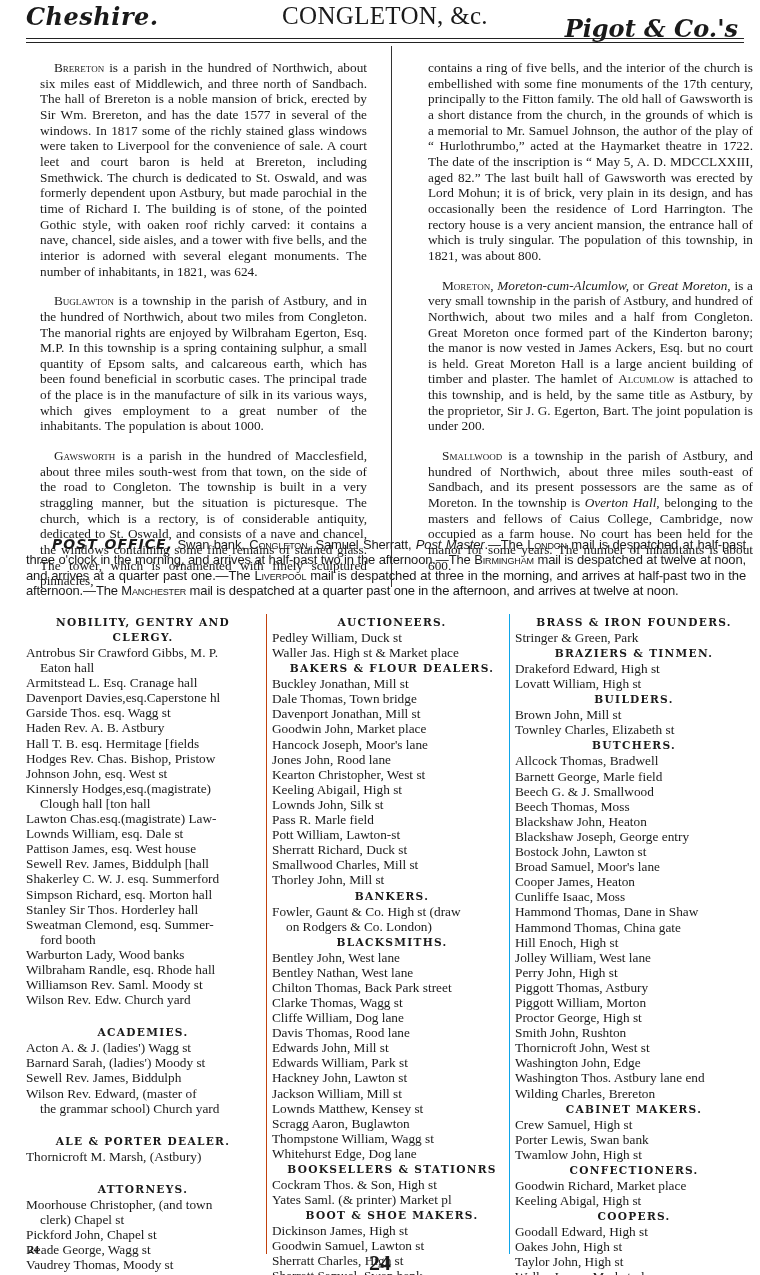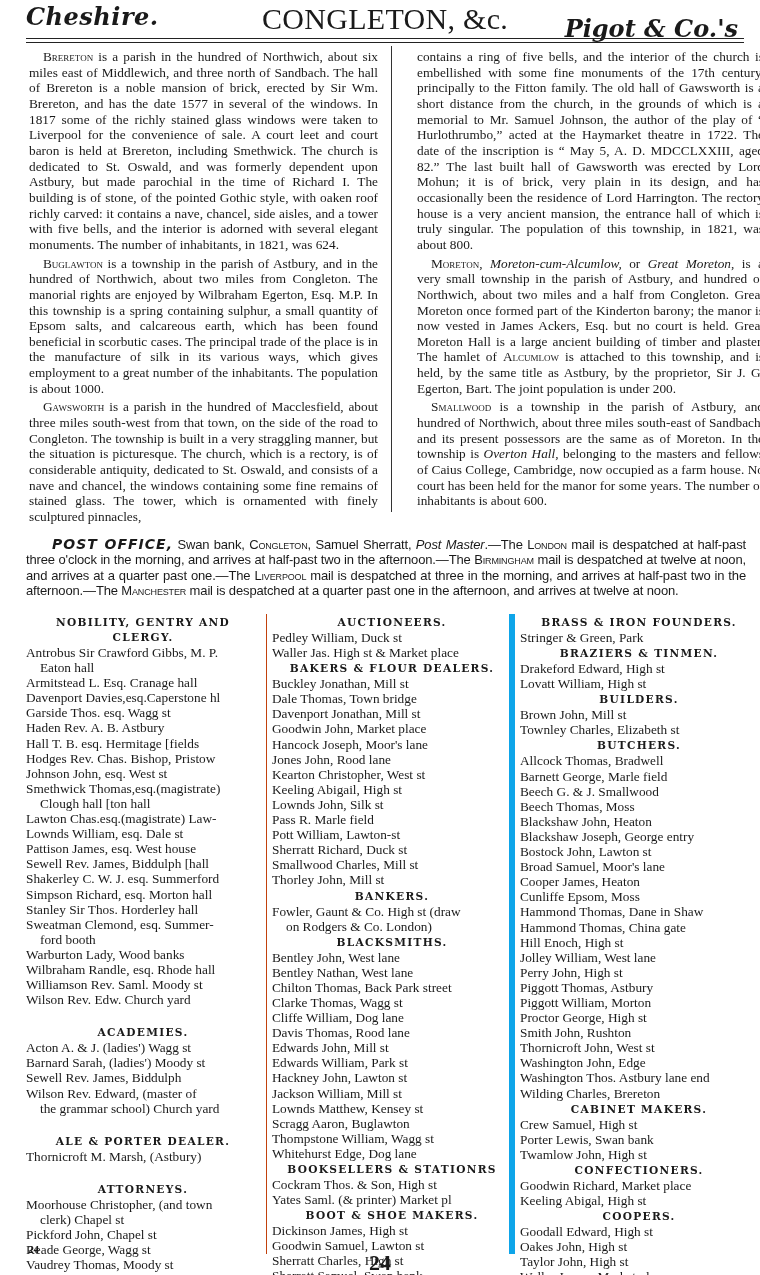--- a/index.html
+++ b/index.html
@@ -1,41 +1,41 @@
 <!DOCTYPE html>
 <html><head>
 <meta charset="utf-8">
 <style>
   html, body { margin: 0; padding: 0; background: #ffffff; }
   body { width: 760px; height: 1275px; overflow: hidden; position: relative; color: #1a1a1a; font-family: "Liberation Serif", "DejaVu Serif", serif; }
   .page { position: absolute; left: 0; top: 0; width: 760px; height: 1275px; }
   .header { position: absolute; left: 26px; right: 16px; top: 2px; height: 34px; }
   .header .left { position: absolute; left: 0; top: 0; font-family: "DejaVu Serif", serif; font-weight: bold; font-style: italic; font-size: 24px; letter-spacing: 0.5px; text-align: right; }
-  .header .center { position: absolute; left: 0; right: 0; top: 0; text-align: center; font-size: 30px; letter-spacing: 0.3px; }
+  .header .center { position: absolute; left: 0; right: 0; top: 0; text-align: center; font-size: 25px; letter-spacing: 0.3px; }
   .header .right { position: absolute; right: 6px; top: 12px; font-family: "DejaVu Serif", serif; font-weight: bold; font-style: italic; font-size: 24px; }
   .rule1 { position: absolute; left: 26px; right: 16px; top: 38px; height: 0; border-top: 1.5px solid #222; }
   .rule2 { position: absolute; left: 26px; right: 16px; top: 42px; height: 0; border-top: 1px solid #222; }
 
   .prose { position: absolute; top: 46px; font-size: 13.3px; line-height: 15.65px; text-align: justify; }
-  .prose p { margin: 3px; text-indent: 14px; }
+  .prose p { margin: 14px; text-indent: 14px; }
   .prose p.cont { text-indent: 0; }
   .prose-left { left: 26px; width: 355px; }
   .prose-right { left: 391px; width: 357px; border-left: 1px solid #333; padding-left: 18px; }
   .prose-right .inner { padding-left: 4px; }
   .sc { font-variant: small-caps; }
   .it { font-style: italic; }
 
   .post { position: absolute; left: 26px; right: 14px; top: 537px; font-family: "Liberation Sans", "DejaVu Sans", sans-serif; font-size: 13px; line-height: 15.4px; letter-spacing: -0.15px; }
   .post p { margin: 0; text-indent: 26px; text-align: justify; }
   .post .po-title { font-family: "DejaVu Sans", sans-serif; font-weight: bold; font-style: italic; font-size: 14px; letter-spacing: 1px; }
 
   .dir { position: absolute; top: 614px; font-size: 13.3px; line-height: 15.1px; }
   .dir-col1 { left: 26px; width: 234px; }
   .dir-col2 { left: 266px; width: 240px; border-left: 1px solid #c2410c; padding-left: 5px; height: 640px; }
-  .dir-col3 { left: 509px; width: 238px; border-left: 6px solid #0ea5e9; padding-left: 5px; height: 640px; }
+  .dir-col3 { left: 509px; width: 238px; border-left: 1px solid #0ea5e9; padding-left: 5px; height: 640px; }
   .cat { font-family: "DejaVu Serif", serif; font-weight: bold; font-size: 10.6px; letter-spacing: 1.3px; text-align: center; line-height: 15px; margin-top: 1px; }
   .cat.gap { margin-top: 18px; }
   .entry { white-space: nowrap; overflow: hidden; }
   .entry .wrap { display: block; padding-left: 14px; }
   .foot-small { position: absolute; left: 28px; top: 1243px; font-size: 11px; font-weight: bold; }
   .folio { position: absolute; left: 0; right: 0; top: 1250px; text-align: center; font-size: 22px; font-weight: bold; }
 </style>
 </head>
 <body>
 
@@ -70,21 +70,21 @@
   <div class="dir dir-col1">
       <div class="cat">NOBILITY, GENTRY AND CLERGY.</div>
       <div class="entry"><span>Antrobus Sir Crawford Gibbs, M. P.</span><span class="wrap">Eaton hall</span></div>
       <div class="entry"><span>Armitstead L. Esq. Cranage hall</span></div>
       <div class="entry"><span>Davenport Davies,esq.Caperstone hl</span></div>
       <div class="entry"><span>Garside Thos. esq. Wagg st</span></div>
       <div class="entry"><span>Haden Rev. A. B. Astbury</span></div>
       <div class="entry"><span>Hall T. B. esq. Hermitage    [fields</span></div>
       <div class="entry"><span>Hodges Rev. Chas. Bishop, Pristow</span></div>
       <div class="entry"><span>Johnson John, esq. West st</span></div>
-      <div class="entry"><span>Smethwick Thomas,esq.(magistrate)</span><span class="wrap">Clough hall                [ton hall</span></div>
+      <div class="entry"><span>Kinnersly Hodges,esq.(magistrate)</span><span class="wrap">Clough hall                [ton hall</span></div>
       <div class="entry"><span>Lawton Chas.esq.(magistrate) Law-</span></div>
       <div class="entry"><span>Lownds William, esq. Dale st</span></div>
       <div class="entry"><span>Pattison James, esq. West house</span></div>
       <div class="entry"><span>Sewell Rev. James, Biddulph   [hall</span></div>
       <div class="entry"><span>Shakerley C. W. J. esq. Summerford</span></div>
       <div class="entry"><span>Simpson Richard, esq. Morton hall</span></div>
       <div class="entry"><span>Stanley Sir Thos. Horderley hall</span></div>
       <div class="entry"><span>Sweatman Clemond, esq. Summer-</span><span class="wrap">ford booth</span></div>
       <div class="entry"><span>Warburton Lady, Wood banks</span></div>
       <div class="entry"><span>Wilbraham Randle, esq. Rhode hall</span></div>
@@ -161,21 +161,21 @@
       <div class="cat">BUTCHERS.</div>
       <div class="entry"><span>Allcock Thomas, Bradwell</span></div>
       <div class="entry"><span>Barnett George, Marle field</span></div>
       <div class="entry"><span>Beech G. &amp; J. Smallwood</span></div>
       <div class="entry"><span>Beech Thomas, Moss</span></div>
       <div class="entry"><span>Blackshaw John, Heaton</span></div>
       <div class="entry"><span>Blackshaw Joseph, George entry</span></div>
       <div class="entry"><span>Bostock John, Lawton st</span></div>
       <div class="entry"><span>Broad Samuel, Moor's lane</span></div>
       <div class="entry"><span>Cooper James, Heaton</span></div>
-      <div class="entry"><span>Cunliffe Epsom, Moss</span></div>
+      <div class="entry"><span>Cunliffe Isaac, Moss</span></div>
       <div class="entry"><span>Hammond Thomas, Dane in Shaw</span></div>
       <div class="entry"><span>Hammond Thomas, China gate</span></div>
       <div class="entry"><span>Hill Enoch, High st</span></div>
       <div class="entry"><span>Jolley William, West lane</span></div>
       <div class="entry"><span>Perry John, High st</span></div>
       <div class="entry"><span>Piggott Thomas, Astbury</span></div>
       <div class="entry"><span>Piggott William, Morton</span></div>
       <div class="entry"><span>Proctor George, High st</span></div>
       <div class="entry"><span>Smith John, Rushton</span></div>
       <div class="entry"><span>Thornicroft John, West st</span></div>

